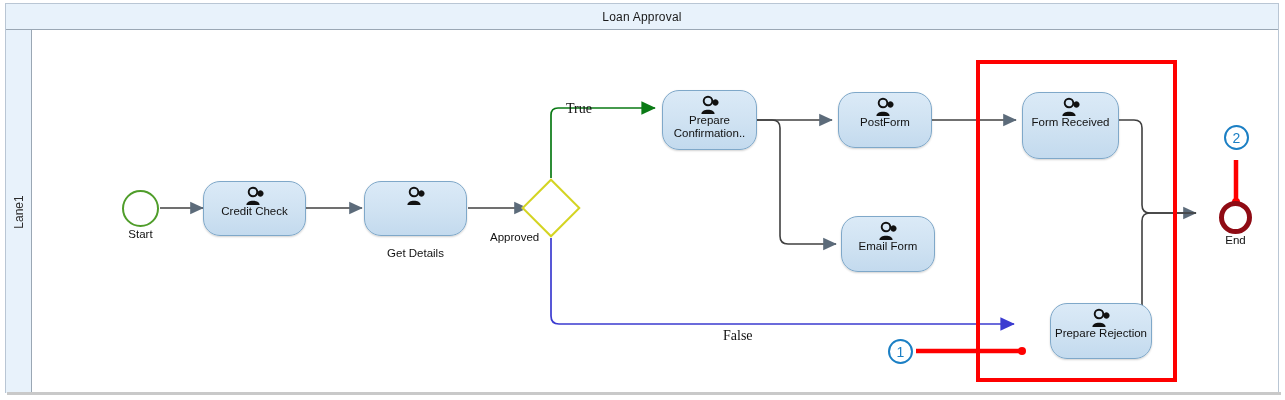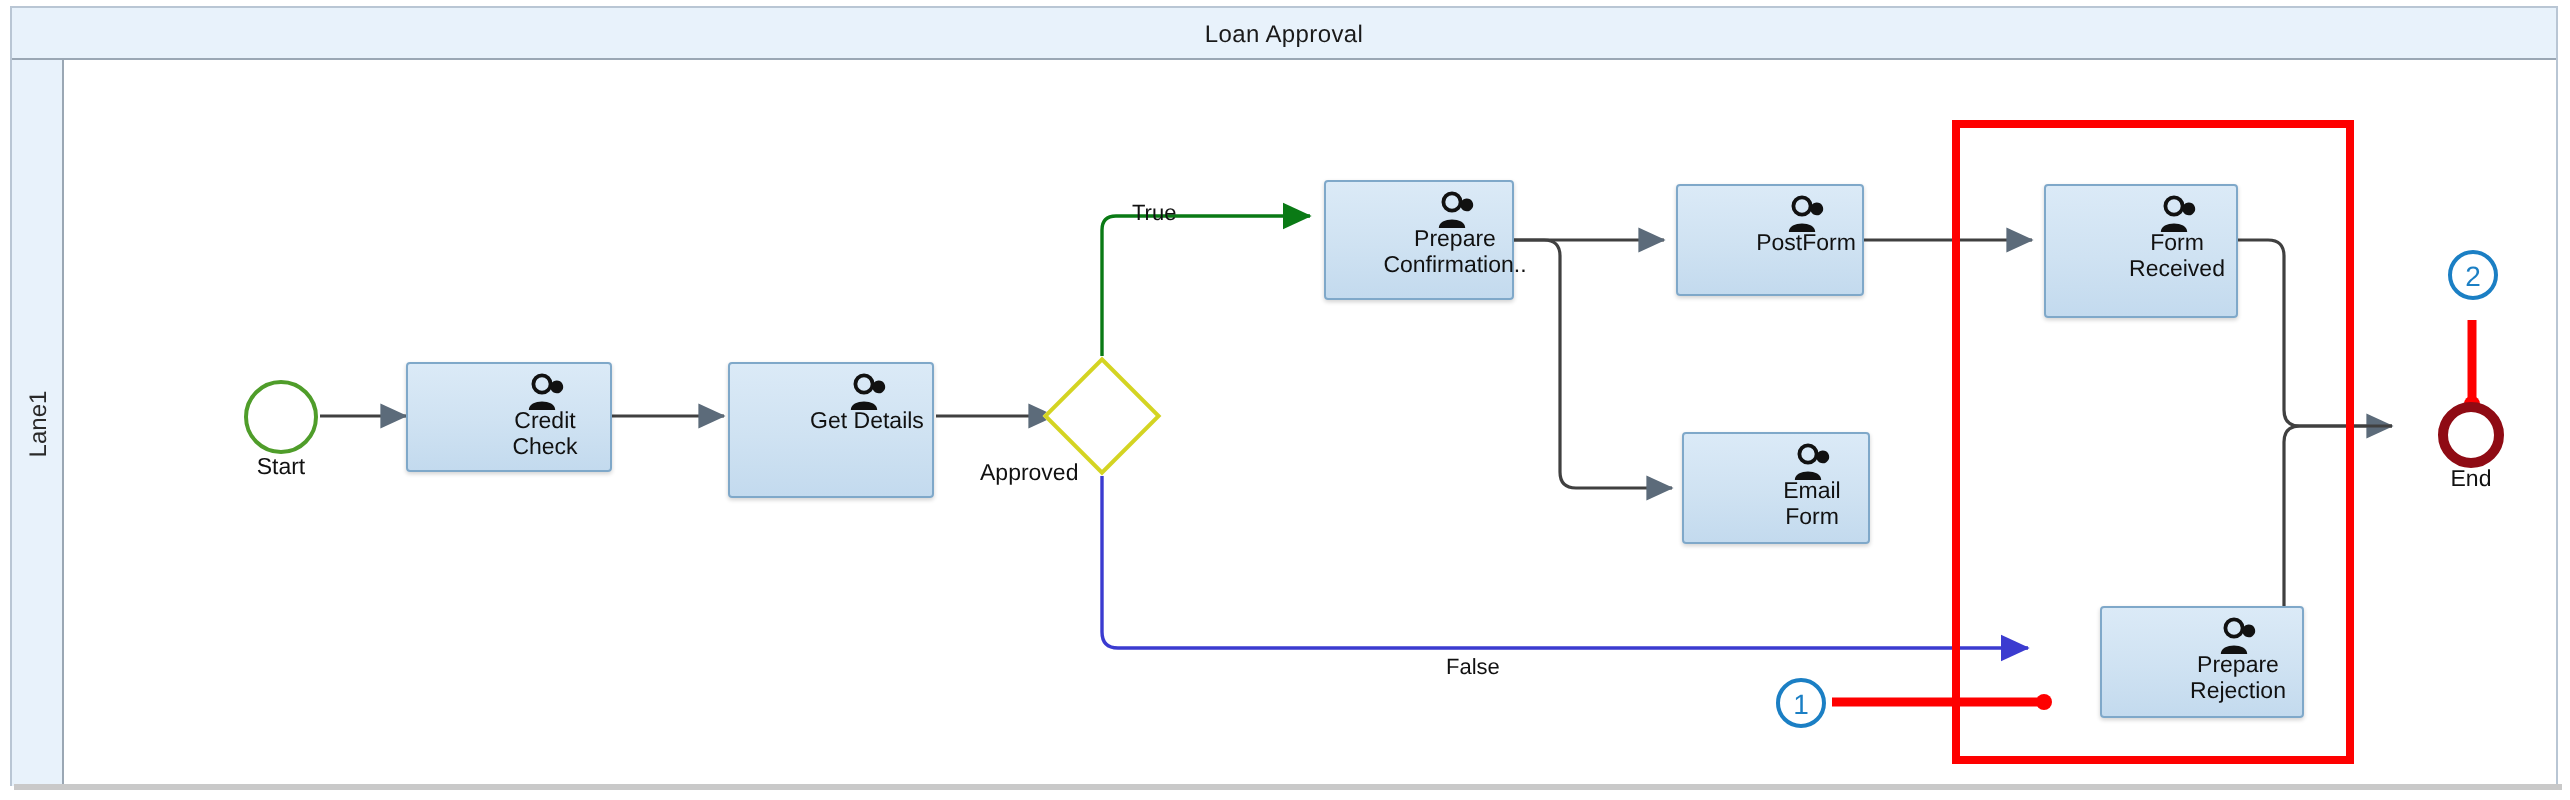--- a/index.html
+++ b/index.html
@@ -88,29 +88,28 @@
     width: 1285px;
     height: 400px;
     pointer-events: none;
   }
 
   
   .task {
     position: absolute;
     box-sizing: border-box;
     border: 1.5px solid #7fa8c9;
-    border-radius: 2px;
+    border-radius: 17px;
     background: linear-gradient(180deg, #dbeaf7 0%, #cfe2f2 55%, #c3daee 100%);
     box-shadow: 0 1px 2px rgba(0,0,0,0.18);
     display: flex;
     flex-direction: column;
     align-items: center;
     justify-content: flex-start;
     padding-top: 4px;
-    padding-left: 36px;
   }
   .task .glyph { line-height: 0; }
   .task-label {
     font-size: 11.5px;
     color: #111111;
     text-align: center;
     line-height: 13px;
     padding: 0 3px;
     margin-top: -1px;
   }
@@ -143,23 +142,24 @@
   .gateway-label {
     position: absolute;
     font-size: 11.5px;
     color: #111111;
     white-space: nowrap;
   }
 
   
   .flow-label {
     position: absolute;
-    font-size: 11px;
+    font-size: 14px;
     color: #111111;
     white-space: nowrap;
+    font-family: Liberation Serif, serif;
   }
 
   
   .highlight-box {
     position: absolute;
     box-sizing: border-box;
     border: 4px solid #fe0000;
     background: transparent;
   }
 
@@ -242,21 +242,21 @@
     <span class="glyph">
       <svg width="22" height="20" viewBox="0 0 22 20">
         <circle cx="9" cy="6" r="4.3" fill="none" stroke="#111" stroke-width="1.9"></circle>
         <path d="M2.4,19 C2.4,13.4 15.6,13.4 15.6,19 Z" fill="#111"></path>
         <path d="M13.2,7.5 a3.2,3.2 0 1,0 0,-0.1" fill="#111"></path>
       </svg>
     </span>
     <span class="task-label">Credit Check</span>
   </div>
 
-  <div class="task" style="left:364px; top:181px; width:103px; height:68px;">
+  <div class="task" style="left:364px; top:181px; width:103px; height:55px;gap:42px;">
     <span class="glyph">
       <svg width="22" height="20" viewBox="0 0 22 20">
         <circle cx="9" cy="6" r="4.3" fill="none" stroke="#111" stroke-width="1.9"></circle>
         <path d="M2.4,19 C2.4,13.4 15.6,13.4 15.6,19 Z" fill="#111"></path>
         <path d="M13.2,7.5 a3.2,3.2 0 1,0 0,-0.1" fill="#111"></path>
       </svg>
     </span>
     <span class="task-label">Get Details</span>
   </div>
 

